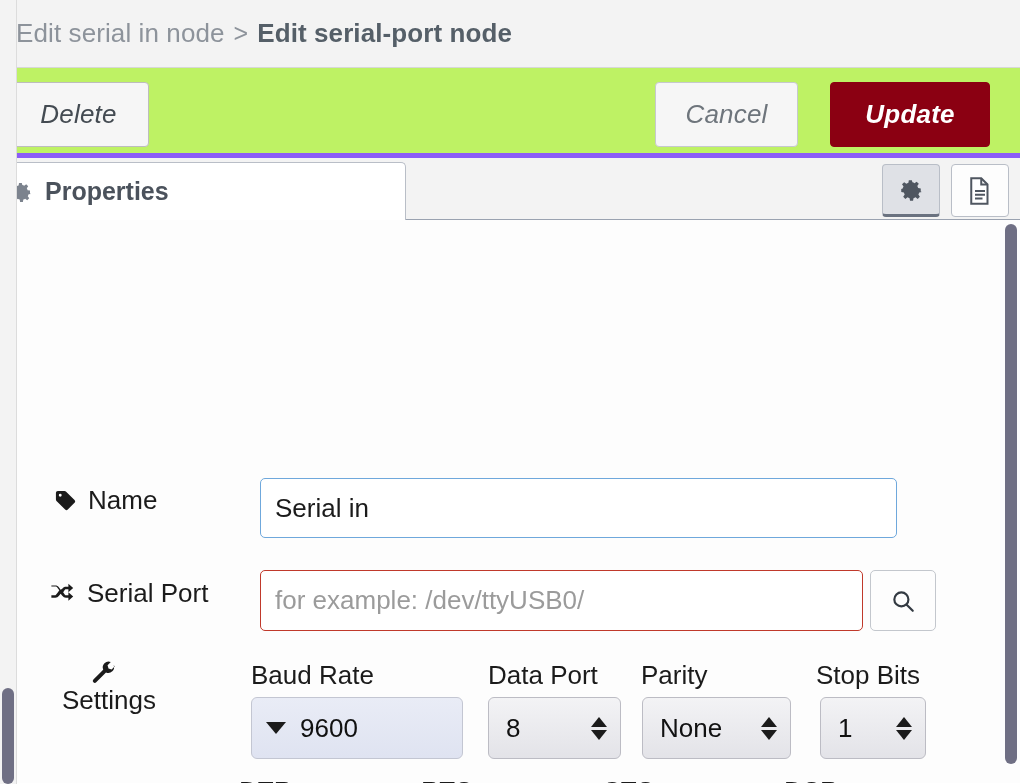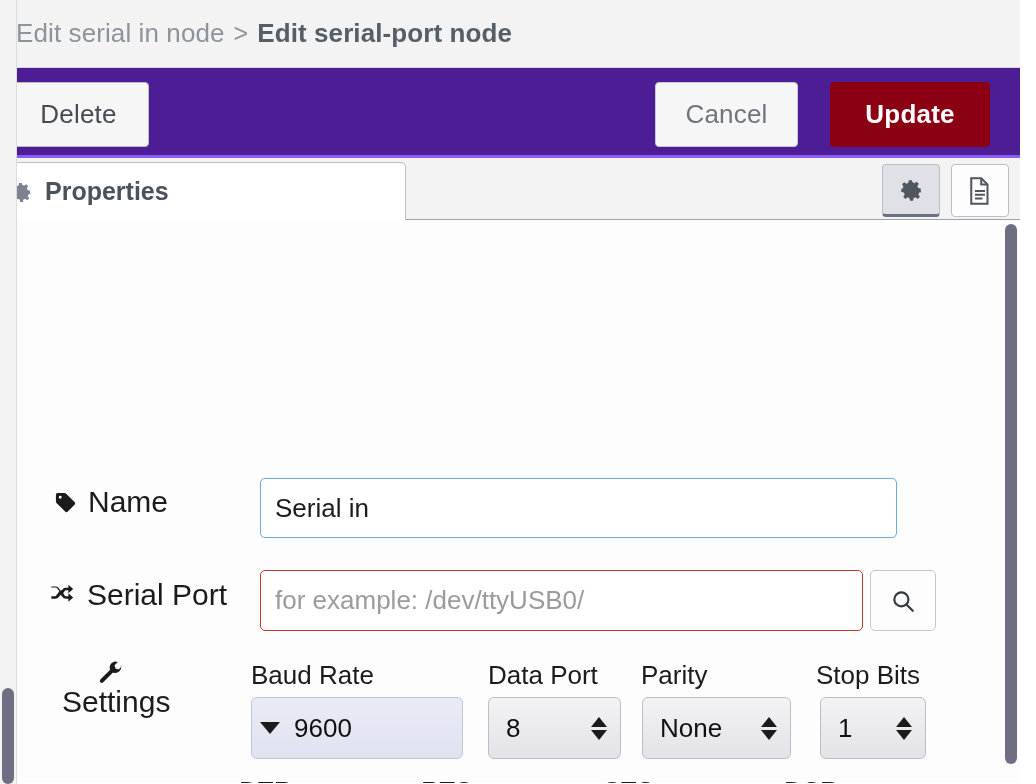--- a/index.html
+++ b/index.html
@@ -69,24 +69,25 @@
   .crumb-current {
     font-size: 26px;
     font-weight: bold;
     color: #555f68;
     letter-spacing: 0.1px;
   }
 
   
   #action-bar {
     height: 90px;
-    background: #4c1d95;
-    border-bottom: 3px solid #8b5cf6;
+    background: #bef264;
+    border-bottom: 5px solid #8b5cf6;
     position: relative;
     box-sizing: border-box;
+    font-style: italic;
   }
   .btn {
     position: absolute;
     box-sizing: border-box;
     border-radius: 4px;
     font-size: 26px;
     display: flex;
     align-items: center;
     justify-content: center;
     cursor: pointer;
@@ -203,21 +204,21 @@
 
   .row {
     position: absolute;
     display: flex;
     align-items: center;
   }
 
   .field-label {
     display: flex;
     align-items: center;
-    font-size: 30px;
+    font-size: 26px;
     color: #1b1b1b;
   }
   .field-label .lbl-text { margin-left: 11px; }
 
   .icon { display: inline-flex; align-items: center; justify-content: center; }
 
   
   #name-input {
     position: absolute;
     left: 259px;
@@ -299,21 +300,21 @@
     border-left: 8px solid transparent;
     border-right: 8px solid transparent;
   }
   .spinner .up { border-bottom: 10px solid #1b1b1b; margin-bottom: 3px; }
   .spinner .down { border-top: 10px solid #1b1b1b; }
 
   #baud-rate-select {
     left: 250px; top: 477px; width: 212px; height: 62px;
     background: linear-gradient(#e9ecf6, #dfe3f1);
     border: 1px solid #c3c6d2;
-    padding-left: 8px;
+    padding-left: 14px;
   }
   #baud-rate-select .caret {
     width: 0; height: 0;
     border-left: 10px solid transparent;
     border-right: 10px solid transparent;
     border-top: 12px solid #1b1b1b;
     margin-right: 14px;
   }
   #data-bits-select  { left: 487px; top: 477px; width: 133px; height: 62px; padding-left: 17px; }
   #parity-select     { left: 641px; top: 477px; width: 149px; height: 62px; padding-left: 17px; }

